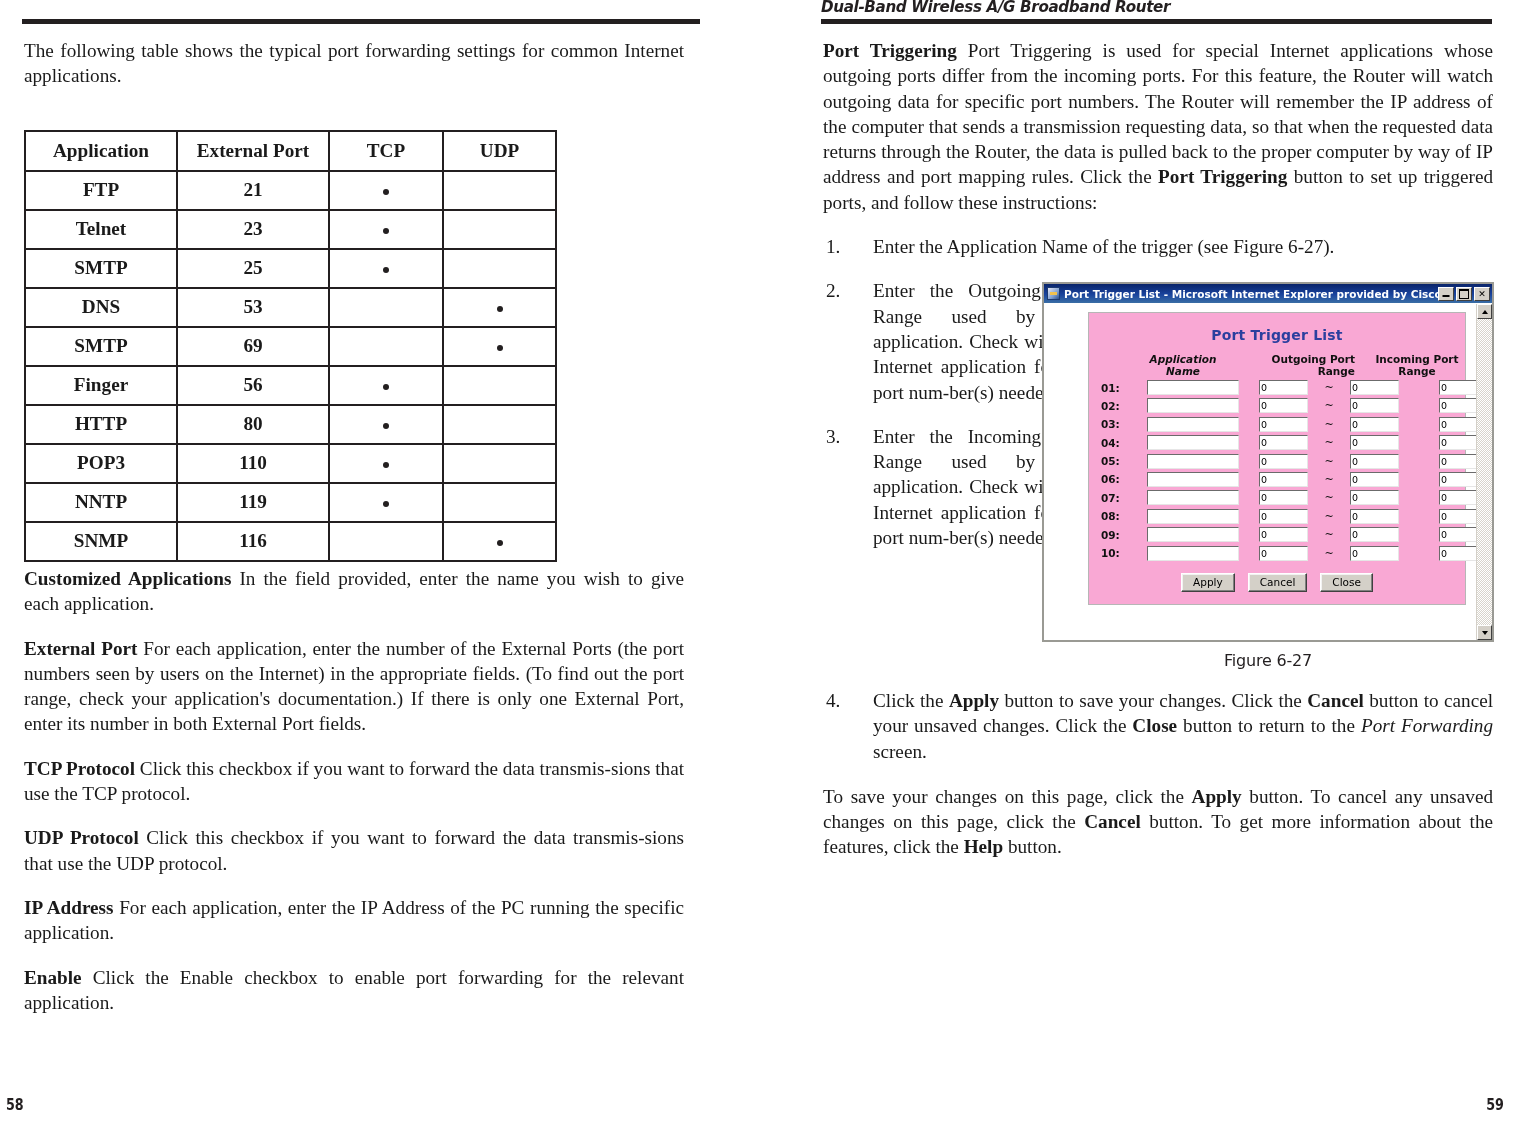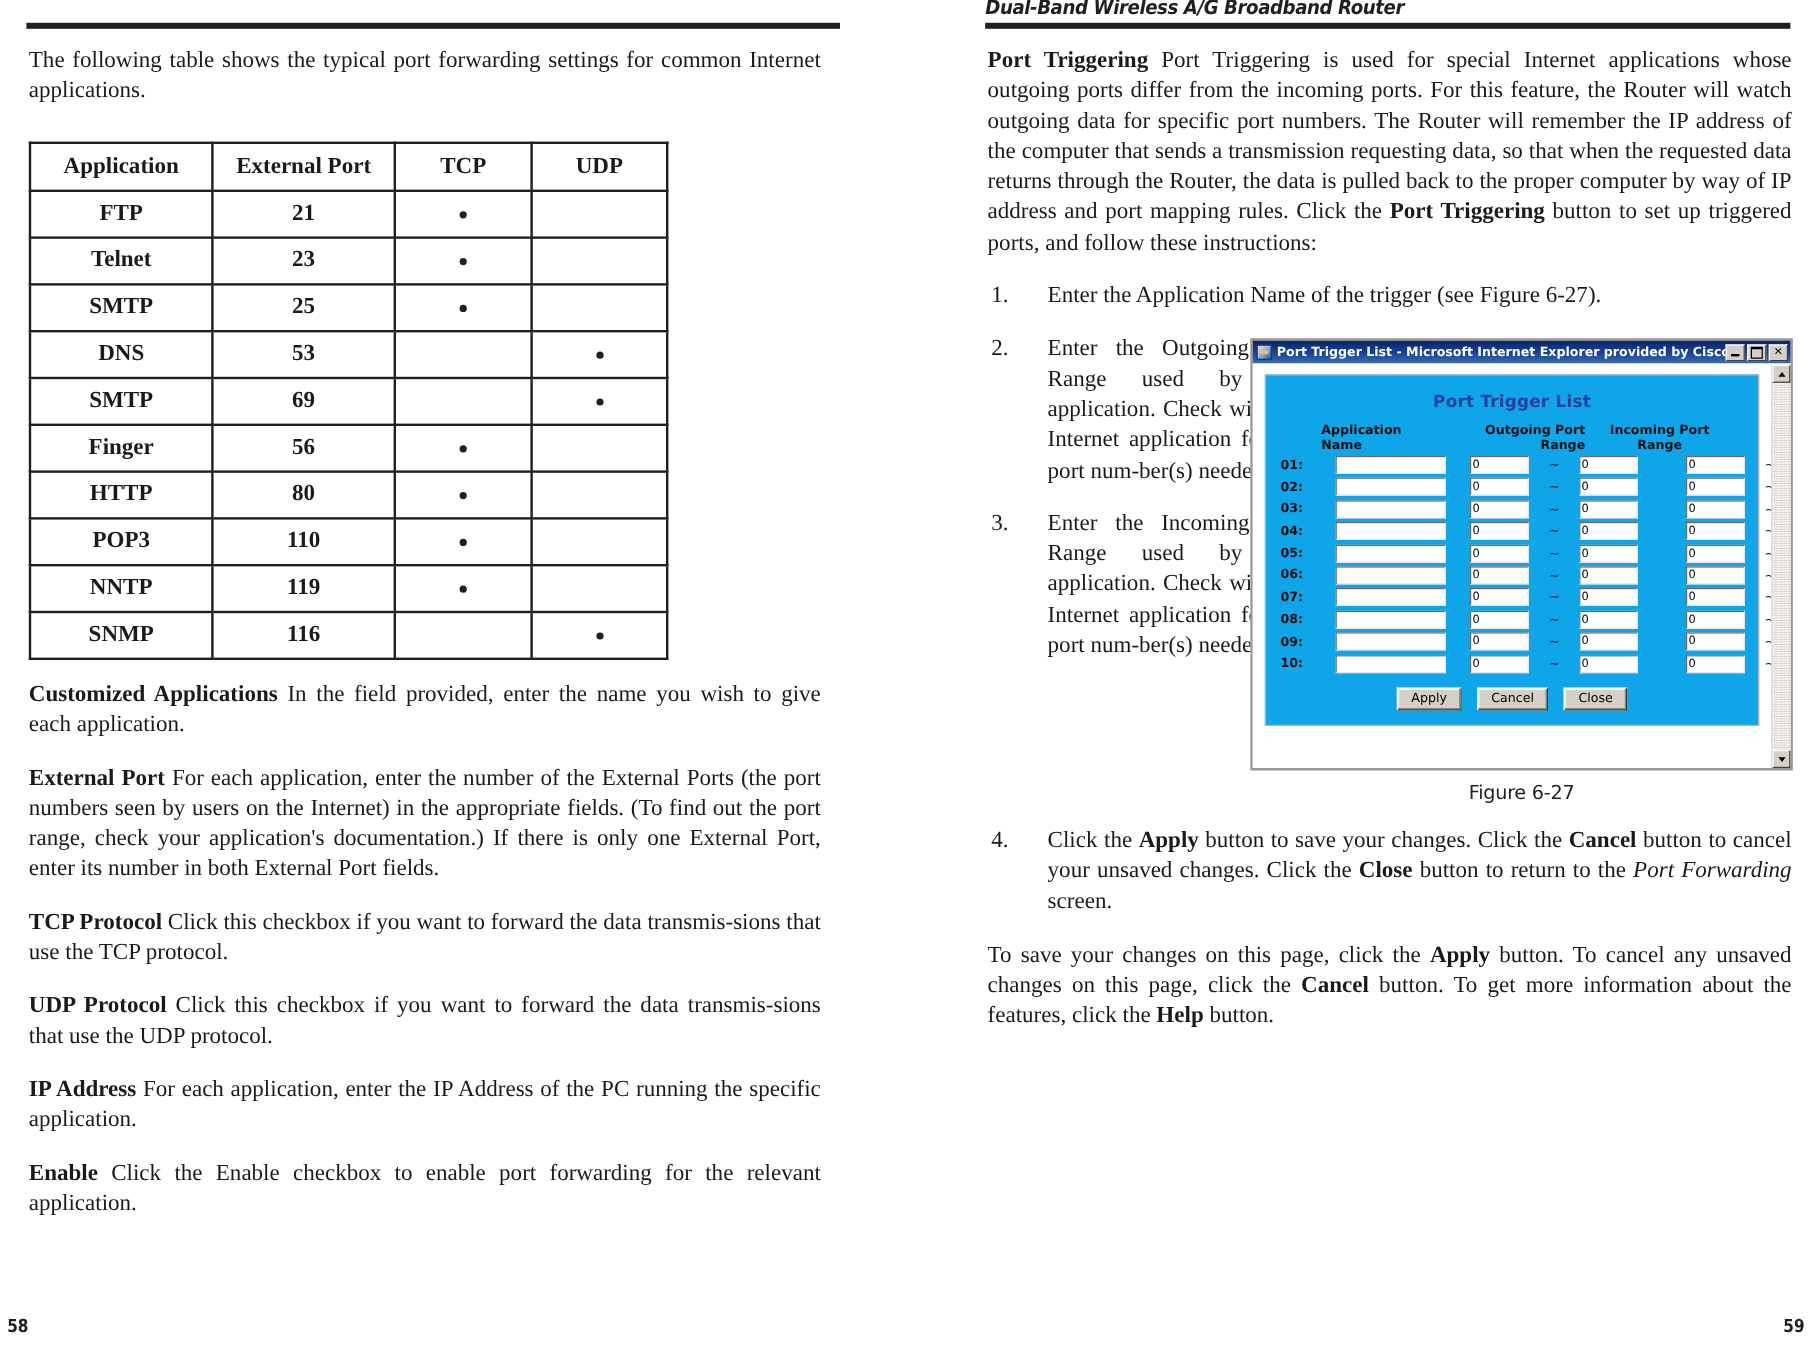--- a/index.html
+++ b/index.html
@@ -43,21 +43,21 @@
     text-align:justify;
     text-justify:inter-word;
     hyphens:manual;
   }
   p.body:last-child{margin-bottom:0;}
   b,strong{font-weight:700;}
   i,em{font-style:italic;}
 
   
   .port-table{
-    position:absolute;left:24px;top:118px;
+    position:absolute;left:24px;top:130px;
     width:523px;
     border-collapse:collapse;
     table-layout:fixed;
   }
   .port-table td,.port-table th{
     border:2.6px solid #231f20;
     text-align:center;
     vertical-align:middle;
     font-size:19.2px;
     height:32px;
@@ -173,38 +173,39 @@
   .sb-arrow:after{
     content:"";position:absolute;left:50%;top:50%;
     transform:translate(-50%,-50%);
     border-left:3px solid transparent;border-right:3px solid transparent;
   }
   .sb-arrow.up:after{border-bottom:4px solid #000;}
   .sb-arrow.down:after{border-top:4px solid #000;}
 
   .trigger-panel{
     border:1.5px solid #b6b6b6;
-    background:#0ea5e9;
+    background:#f9a8d4;
     padding:10px 12px 12px 12px;
     box-sizing:border-box;
+    margin-left:34px;
   }
   .tp-title{
     text-align:center;
     color:#2b3f9e;
     font-size:14px;font-weight:700;
     margin:4px 0 10px 0;
     letter-spacing:0.2px;
   }
   .tp-headrow{
     display:flex;align-items:flex-end;
     font-size:10.5px;font-weight:700;color:#111;
     margin-bottom:3px;
   }
   .h-idx{flex:0 0 34px;}
-  .h-app{flex:0 0 96px;text-align:left;}
+  .h-app{flex:0 0 96px;text-align:center;font-style:italic;}
   .h-out{flex:0 0 124px;text-align:right;}
   .h-in{flex:0 0 124px;text-align:center;}
   .tp-row{
     display:flex;align-items:center;
     margin-bottom:3.4px;
     gap:12px;
   }
   .r-idx{
     flex:0 0 34px;font-size:10.5px;font-weight:700;color:#111;
   }

